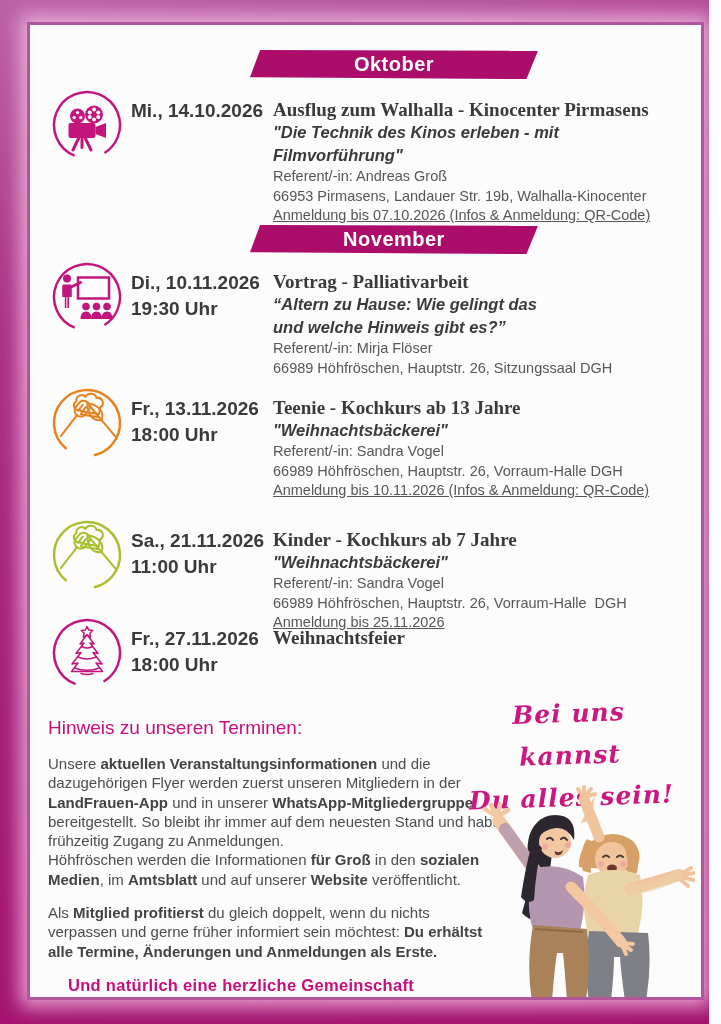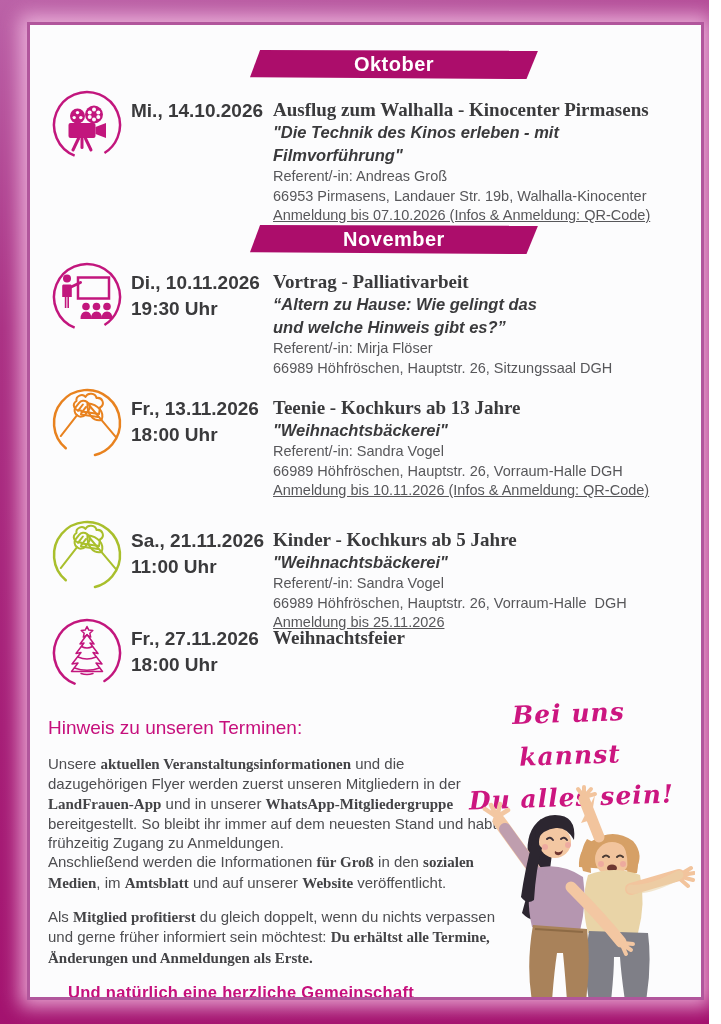--- a/index.html
+++ b/index.html
@@ -25,21 +25,21 @@
   .event-details { flex:1; padding-top:9px; }
   .event-details div:empty { display:none; }
   .event-title { font-size:19px; font-weight:bold; color:#3a3a3c; line-height:23px;font-family:Liberation Serif, serif; }
   .event-subtitle { font-size:16.5px; font-weight:bold; font-style:italic; color:#3a3a3c; line-height:23px; }
   .event-meta { font-size:14.5px; color:#57575a; line-height:19.5px; white-space:pre-wrap; }
   .event-deadline { text-decoration:underline; }
 
   .notice { position:absolute; left:18px; top:692px; width:450px; }
   .notice h3 { font-size:19px; color:#c60f7c; font-weight:normal; margin-bottom:15px; }
   .notice p { font-size:15px; color:#4d4d50; line-height:19.3px; }
-  .notice p b { color:#434346;font-family:Liberation Serif, serif; }
+  .notice p b { color:#434346; }
   .notice .gap { margin-top:14px; }
   .closing-line { margin-top:15px; padding-left:20px; color:#c60f7c; font-weight:bold;
                   font-size:16.5px; letter-spacing:.3px; }
 
   .motto { position:absolute; right:26px; top:668px; width:210px; text-align:center;
            color:#cc1680; font-family:"DejaVu Serif", serif; font-style:italic; font-weight:bold;
            font-size:25px; line-height:42px; transform:rotate(-2deg); letter-spacing:1px; }
 
   .illustration { position:absolute; right:6px; bottom:-4px; width:224px; height:222px; }
   .illustration svg { width:100%; height:100%; display:block; }
@@ -173,21 +173,21 @@
             <line x1="48" y1="15" x2="48" y2="33"></line>
             <line x1="48" y1="34" x2="48" y2="56"></line>
           </g>
         </svg>
       </span>
       <div class="event-when">
         <div class="event-date">Sa., 21.11.2026</div>
         <div class="event-time">11:00 Uhr</div>
       </div>
       <div class="event-details">
-        <div class="event-title">Kinder - Kochkurs ab 5 Jahre</div>
+        <div class="event-title">Kinder - Kochkurs ab 7 Jahre</div>
         <div class="event-subtitle">"Weihnachtsbäckerei"</div>
         <div class="event-meta">Referent/-in: Sandra Vogel</div>
         <div class="event-meta">66989 Höhfröschen, Hauptstr. 26, Vorraum-Halle  DGH</div>
         <div class="event-meta event-deadline">Anmeldung bis 25.11.2026</div>
       </div>
     </div>
 
     <div class="event-row" style="top:592px">
       <span class="event-icon" style="color: rgb(194, 22, 125);">
         <svg viewBox="0 0 72 72" fill="none" stroke="currentColor" stroke-linejoin="round" stroke-linecap="round">
@@ -204,21 +204,21 @@
         <div class="event-time">18:00 Uhr</div>
       </div>
       <div class="event-details">
         <div class="event-title">Weihnachtsfeier</div>
       </div>
     </div>
 
     <div class="notice">
       <h3>Hinweis zu unseren Terminen:</h3>
       <p><span>Unsere </span><b>aktuellen Veranstaltungsinformationen</b><span> und die dazugehörigen Flyer werden zuerst unseren Mitgliedern in der </span><b>LandFrauen-App</b><span> und in unserer </span><b>WhatsApp-Mitgliedergruppe</b><span> bereitgestellt. So bleibt ihr immer auf dem neuesten Stand und habt frühzeitig Zugang zu Anmeldungen.</span></p>
-      <p><span>Anschließend werden die Informationen </span><b>für Groß</b><span> in den </span><b>sozialen Medien</b><span>, im </span><b>Amtsblatt</b><span> und auf unserer </span><b>Website</b><span> veröffentlicht.</span></p>
+      <p><span>Höhfröschen werden die Informationen </span><b>für Groß</b><span> in den </span><b>sozialen Medien</b><span>, im </span><b>Amtsblatt</b><span> und auf unserer </span><b>Website</b><span> veröffentlicht.</span></p>
       <p class="gap"><span>Als </span><b>Mitglied profitierst</b><span> du gleich doppelt, wenn du nichts verpassen und gerne früher informiert sein möchtest: </span><b>Du erhältst alle Termine, Änderungen und Anmeldungen als Erste.</b></p>
       <div class="closing-line">Und natürlich eine herzliche Gemeinschaft obendrauf !</div>
     </div>
 
     <div class="motto">
       <div>Bei uns kannst</div>
       <div>Du alles sein!</div>
     </div>
 
     <div class="illustration">

